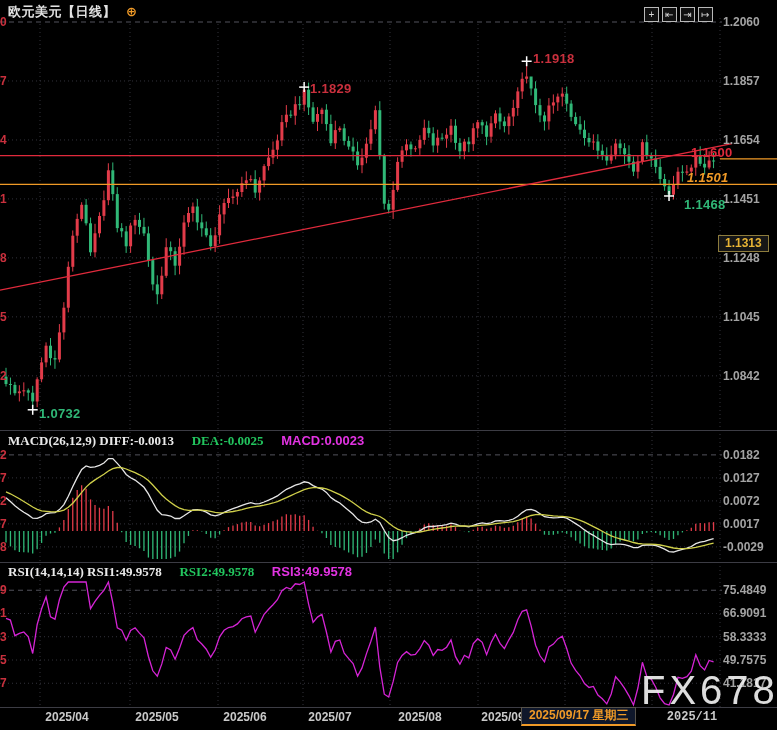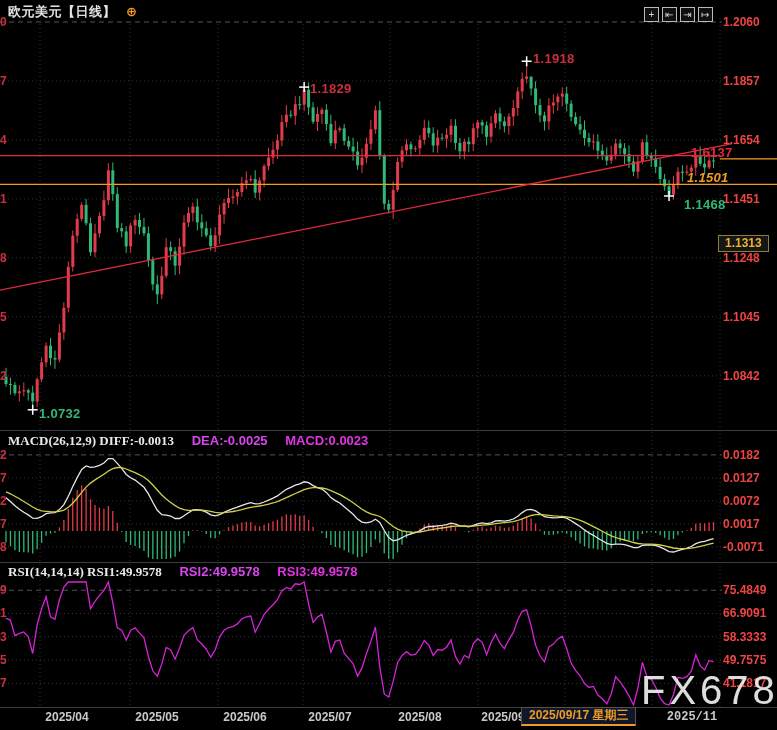--- a/index.html
+++ b/index.html
@@ -5,27 +5,27 @@
   html,body{margin:0;padding:0;background:#000;}
   body{width:777px;height:730px;position:relative;overflow:hidden;
        font-family:"Liberation Sans","DejaVu Sans",sans-serif;}
   #chart-svg{position:absolute;left:0;top:0;}
   .titlebar{position:absolute;left:0;top:0;width:777px;height:22px;z-index:6;}
   .title{position:absolute;left:8px;top:3px;color:#e2e2e2;font-size:13px;font-weight:700;letter-spacing:.5px;}
   .expand{position:absolute;left:126px;top:4px;color:#f09a27;font-size:13px;font-weight:700;}
   .toolbar{position:absolute;right:64px;top:7px;display:flex;gap:3px;z-index:7;}
   .tbtn{width:15px;height:15px;border:1px solid #b9b9b9;color:#d8d8d8;font-size:10px;
         line-height:13px;text-align:center;background:#101010;box-sizing:border-box;}
-  .ylab{position:absolute;left:723px;width:54px;font-size:12px;font-weight:700;color:#ef4444;
+  .ylab{position:absolute;left:723px;width:54px;font-size:12px;font-weight:700;color:#a3a3a3;
         height:14px;line-height:14px;z-index:3;}
   .lp{position:absolute;left:0;width:10px;font-size:12px;font-weight:700;color:#c9303d;
       height:14px;line-height:14px;z-index:3;}
   .ann{position:absolute;font-size:13px;font-weight:700;z-index:4;letter-spacing:.3px;}
   .red{color:#c9303d;} .red2{color:#e02a3c;} .green{color:#30b877;} .orange{color:#f09a27;font-style:italic;}
-  .white{color:#e9e9e9;font-family:Liberation Serif, serif;} .yellow{color:#d946ef;} .magenta{color:#e233e2;}
+  .white{color:#e9e9e9;font-family:Liberation Serif, serif;} .yellow{color:#22c55e;font-family:Liberation Serif, serif;} .magenta{color:#e233e2;}
   .hdr{position:absolute;left:8px;font-size:13px;font-weight:700;z-index:4;white-space:nowrap;}
   .hdr span{margin-right:14px;}
   .xlab{position:absolute;top:710px;width:70px;text-align:center;font-size:12px;font-weight:700;
         color:#c9c9c9;z-index:4;}
   .datebox{position:absolute;left:521px;top:707px;height:16px;line-height:15px;padding:0 7px;
         background:#0f172a;border:1px solid #56524a;border-bottom:2px solid #f09a27;
         color:#f09a27;font-size:12px;font-weight:700;z-index:5;}
   .pricebox{position:absolute;left:718px;top:235px;height:15px;line-height:14px;padding:0 6px;
         background:#161616;border:1px solid #8d7c3c;color:#e8b435;font-size:12px;font-weight:700;z-index:5;}
   .watermark{position:absolute;left:641px;top:668px;font-size:40px;font-weight:400;
@@ -570,21 +570,21 @@
   <span class="tbtn">+</span>
   <span class="tbtn">⇤</span>
   <span class="tbtn">⇥</span>
   <span class="tbtn">↦</span>
 </div>
 
 <div class="ann red" style="left:310px;top:81px">1.1829</div>
 <div class="ann red" style="left:533px;top:51px">1.1918</div>
 <div class="ann green" style="left:39px;top:406px">1.0732</div>
 <div class="ann green" style="left:684px;top:197px">1.1468</div>
-<div class="ann red2" style="left:691px;top:145px">1.6137</div>
+<div class="ann red2" style="left:691px;top:145px">1.1600</div>
 <div class="ann orange" style="left:687px;top:170px">1.1501</div>
 
 <div class="hdr" style="top:433px">
   <span class="white">MACD(26,12,9) DIFF:-0.0013</span>
   <span class="yellow">DEA:-0.0025</span>
   <span class="magenta">MACD:0.0023</span>
 </div>
 
 <div class="hdr" style="top:564px">
   <span class="white">RSI(14,14,14) RSI1:49.9578</span>
@@ -611,21 +611,21 @@
 <div class="ylab" style="top:369px">1.0842</div>
 <div class="lp" style="top:369px">2</div>
 <div class="ylab" style="top:448px">0.0182</div>
 <div class="lp" style="top:448px">2</div>
 <div class="ylab" style="top:471px">0.0127</div>
 <div class="lp" style="top:471px">7</div>
 <div class="ylab" style="top:494px">0.0072</div>
 <div class="lp" style="top:494px">2</div>
 <div class="ylab" style="top:517px">0.0017</div>
 <div class="lp" style="top:517px">7</div>
-<div class="ylab" style="top:540px">-0.0071</div>
+<div class="ylab" style="top:540px">-0.0029</div>
 <div class="lp" style="top:540px">8</div>
 <div class="ylab" style="top:583px">75.4849</div>
 <div class="lp" style="top:583px">9</div>
 <div class="ylab" style="top:606px">66.9091</div>
 <div class="lp" style="top:606px">1</div>
 <div class="ylab" style="top:630px">58.3333</div>
 <div class="lp" style="top:630px">3</div>
 <div class="ylab" style="top:653px">49.7575</div>
 <div class="lp" style="top:653px">5</div>
 <div class="ylab" style="top:676px">41.1817</div>

